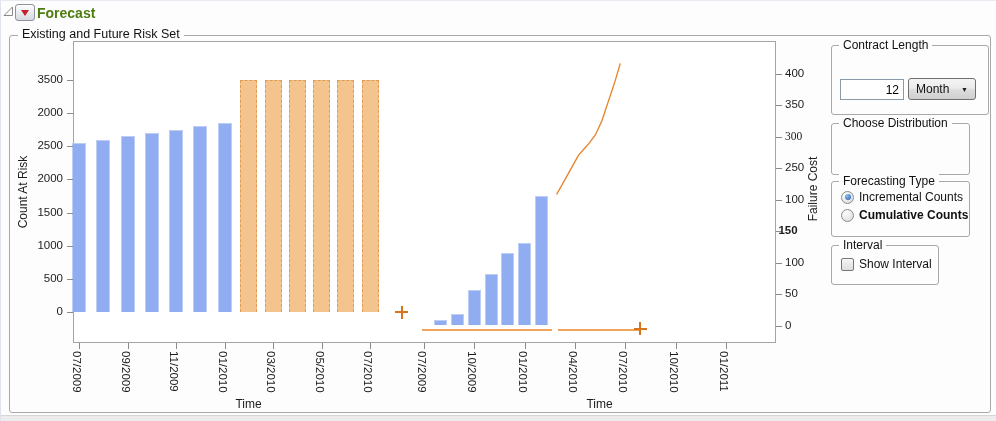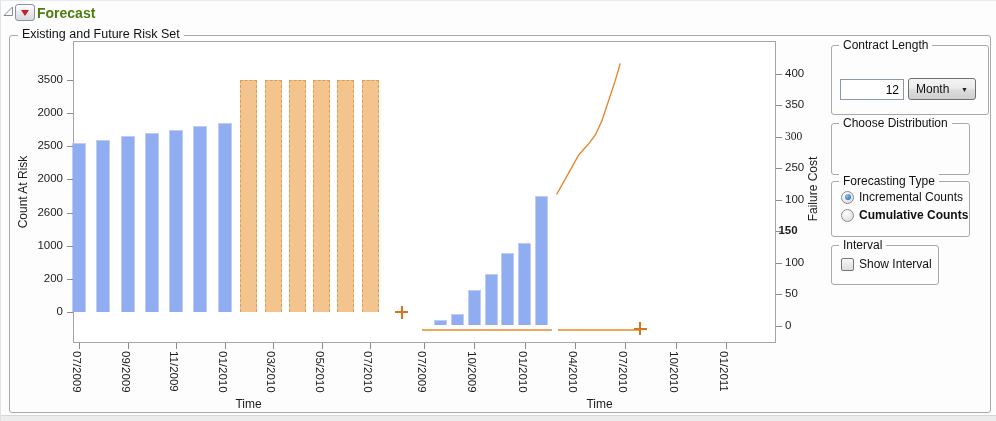--- a/index.html
+++ b/index.html
@@ -99,25 +99,25 @@
       <div class="fseg" style="left: -0.678px; width: 129.206px; top: 286.65px;"></div>
       <div class="fseg" style="left: 135.24px; width: 82.222px; top: 286.65px;"></div>
     </div>
   <svg id="curve">
       <polyline points="133.6,152.5 145.3,131.7 155.4,113.4 162.1,105.8 165.4,102.1 172.2,93.2 178.9,78.8 185.6,58.6 192.3,38.4 197.3,21.4" fill="none" stroke="#e8862e" stroke-width="1.4"></polyline>
     </svg>
   <div id="decor">
       <div class="ytickmark" style="left: 66px; top: 311px;"></div>
       <div class="yticklab" style="left: 24px; top: 304px; width: 38px; text-align: right;">0</div>
       <div class="ytickmark" style="left: 66px; top: 277.857px;"></div>
-      <div class="yticklab" style="left: 24px; top: 270.857px; width: 38px; text-align: right;">200</div>
+      <div class="yticklab" style="left: 24px; top: 270.857px; width: 38px; text-align: right;">500</div>
       <div class="ytickmark" style="left: 66px; top: 244.714px;"></div>
       <div class="yticklab" style="left: 24px; top: 237.714px; width: 38px; text-align: right;">1000</div>
       <div class="ytickmark" style="left: 66px; top: 211.571px;"></div>
-      <div class="yticklab" style="left: 24px; top: 204.571px; width: 38px; text-align: right;">2600</div>
+      <div class="yticklab" style="left: 24px; top: 204.571px; width: 38px; text-align: right;">1500</div>
       <div class="ytickmark" style="left: 66px; top: 178.429px;"></div>
       <div class="yticklab" style="left: 24px; top: 171.429px; width: 38px; text-align: right;">2000</div>
       <div class="ytickmark" style="left: 66px; top: 145.286px;"></div>
       <div class="yticklab" style="left: 24px; top: 138.286px; width: 38px; text-align: right;">2500</div>
       <div class="ytickmark" style="left: 66px; top: 112.143px;"></div>
       <div class="yticklab" style="left: 24px; top: 105.143px; width: 38px; text-align: right;">2000</div>
       <div class="ytickmark" style="left: 66px; top: 79px;"></div>
       <div class="yticklab" style="left: 24px; top: 72px; width: 38px; text-align: right;">3500</div>
       <div class="xtickmark" style="left: 78px; top: 342px;"></div>
       <div class="xticklab" style="left: 70px;">07/2009</div>

